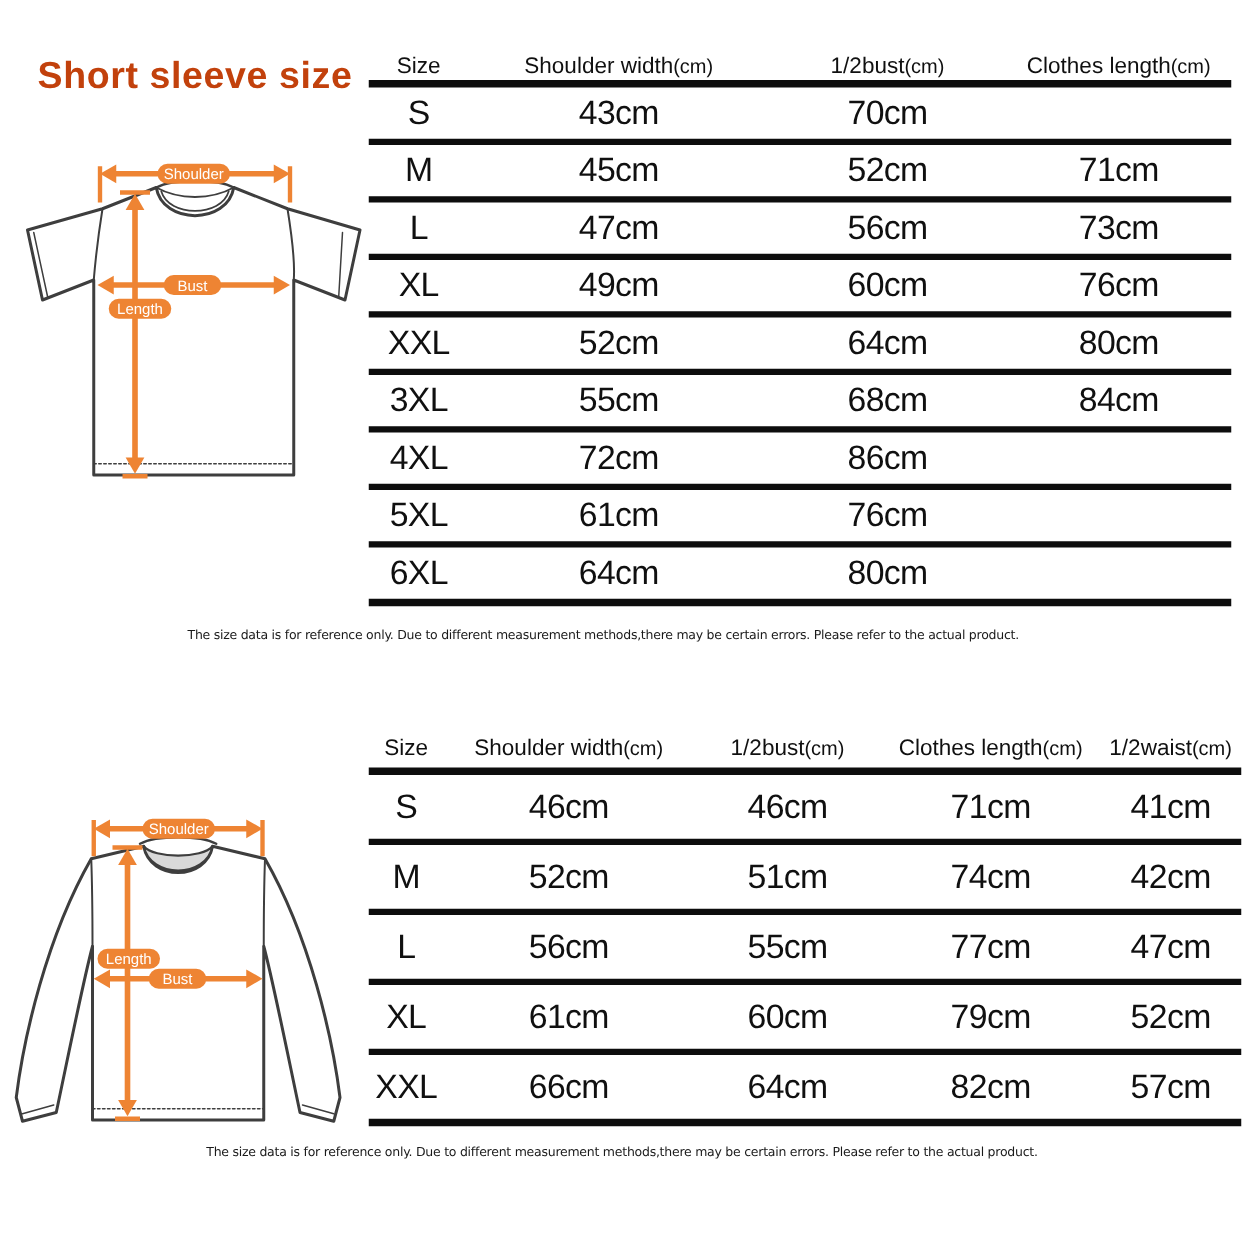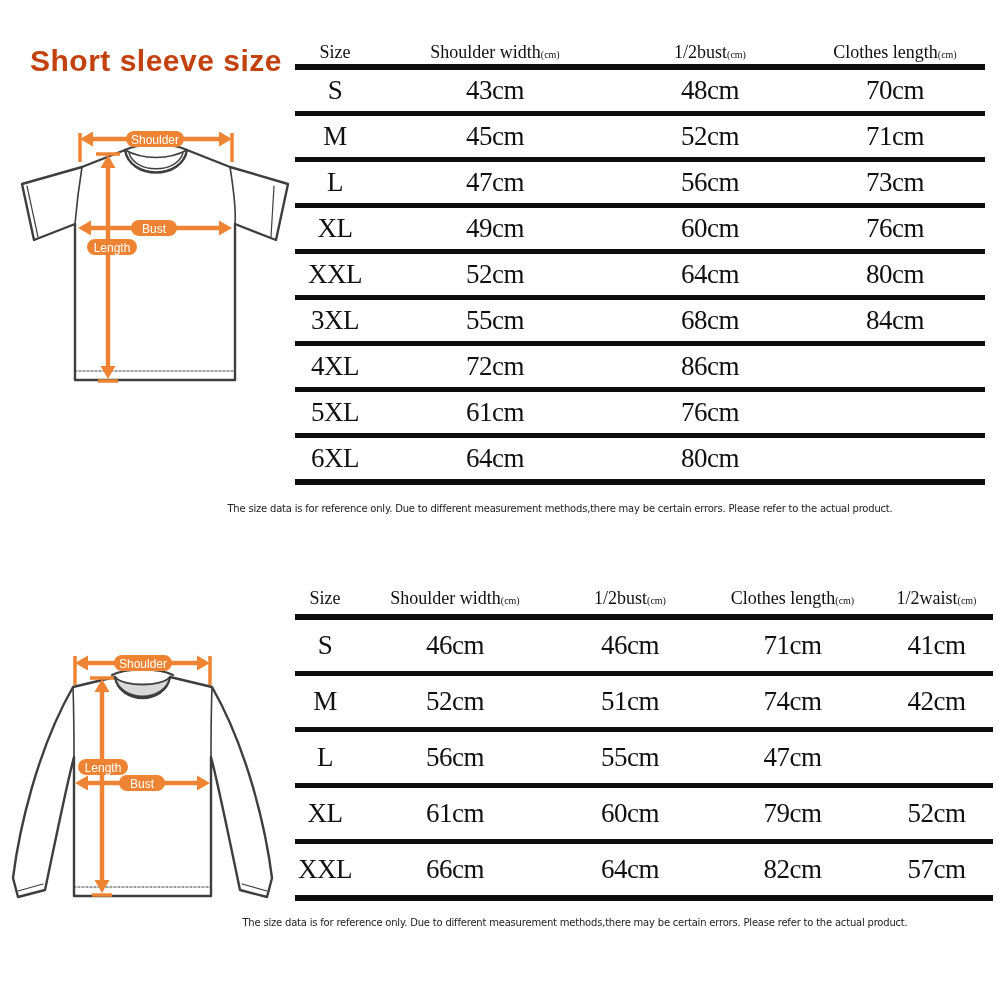--- a/index.html
+++ b/index.html
@@ -8,38 +8,38 @@
 
   .title{position:absolute;margin:0;font-size:30px;font-weight:700;
          color:#c2410c;letter-spacing:0.5px;white-space:nowrap;}
   #title-short{left:30px;top:44px;}
   #title-long{left:30px;top:574px;}
 
   .shirt{position:absolute;}
   #shirt-short{left:8px;top:112px;width:285px;height:290px;}
   #shirt-long{left:5px;top:635px;width:290px;height:285px;}
 
-  .sizetable{position:absolute;font-family:Liberation Serif, serif;}
+  .sizetable{position:absolute;font-family:Liberation Sans, sans-serif;}
   #t1{left:295px;top:40px;width:690px;}
   #t2{left:295px;top:582px;width:698px;}
   .hrow,.trow{display:grid;align-items:center;}
   #t1 .hrow,#t1 .trow{grid-template-columns:80px 240px 190px 180px;}
   #t2 .hrow,#t2 .trow{grid-template-columns:60px 200px 150px 175px 113px;}
   .hrow{height:24px;border-bottom:6px solid #0d0d0d;}
   #t2 .hrow{height:32px;}
   .trow{border-bottom:5px solid #0d0d0d;}
   #t1 .trow{height:41px;}
   #t2 .trow{height:51px;}
   #t1 .trow:last-child,#t2 .trow:last-child{border-bottom-width:6px;}
   .hcell{text-align:center;font-size:18px;white-space:nowrap;}
-  .hunit{font-size:10px;}
+  .hunit{font-size:16px;}
   .cell{text-align:center;font-size:27px;letter-spacing:-0.5px;white-space:nowrap;}
 
   .disclaimer{position:absolute;margin:0;font-size:10px;color:#1a1a1a;
-              text-align:center;font-family:"DejaVu Sans","Liberation Sans",sans-serif;
+              text-align:left;font-family:"DejaVu Sans","Liberation Sans",sans-serif;
               letter-spacing:-0.2px;white-space:nowrap;}
   #disc1{left:150px;top:503px;width:820px;}
   #disc2{left:165px;top:917px;width:820px;}
 
   .badge-text{fill:#ffffff;font-family:"Liberation Sans",sans-serif;font-size:12px;
               text-anchor:middle;}
 </style>
 </head>
 <body>
 
@@ -98,21 +98,20 @@
   <div class="sizetable" id="t1">
     <div class="hrow">
       <div class="hcell"><span>Size</span><span class="hunit"></span></div>
       <div class="hcell"><span>Shoulder width</span><span class="hunit">(cm)</span></div>
       <div class="hcell"><span>1/2bust</span><span class="hunit">(cm)</span></div>
       <div class="hcell"><span>Clothes length</span><span class="hunit">(cm)</span></div>
     </div>
     <div class="trow">
       <div class="cell">S</div>
       <div class="cell">43cm</div>
-      <div class="cell">48cm</div>
       <div class="cell">70cm</div>
     </div>
     <div class="trow">
       <div class="cell">M</div>
       <div class="cell">45cm</div>
       <div class="cell">52cm</div>
       <div class="cell">71cm</div>
     </div>
     <div class="trow">
       <div class="cell">L</div>
@@ -226,20 +225,21 @@
       <div class="cell">M</div>
       <div class="cell">52cm</div>
       <div class="cell">51cm</div>
       <div class="cell">74cm</div>
       <div class="cell">42cm</div>
     </div>
     <div class="trow">
       <div class="cell">L</div>
       <div class="cell">56cm</div>
       <div class="cell">55cm</div>
+      <div class="cell">77cm</div>
       <div class="cell">47cm</div>
     </div>
     <div class="trow">
       <div class="cell">XL</div>
       <div class="cell">61cm</div>
       <div class="cell">60cm</div>
       <div class="cell">79cm</div>
       <div class="cell">52cm</div>
     </div>
     <div class="trow">

